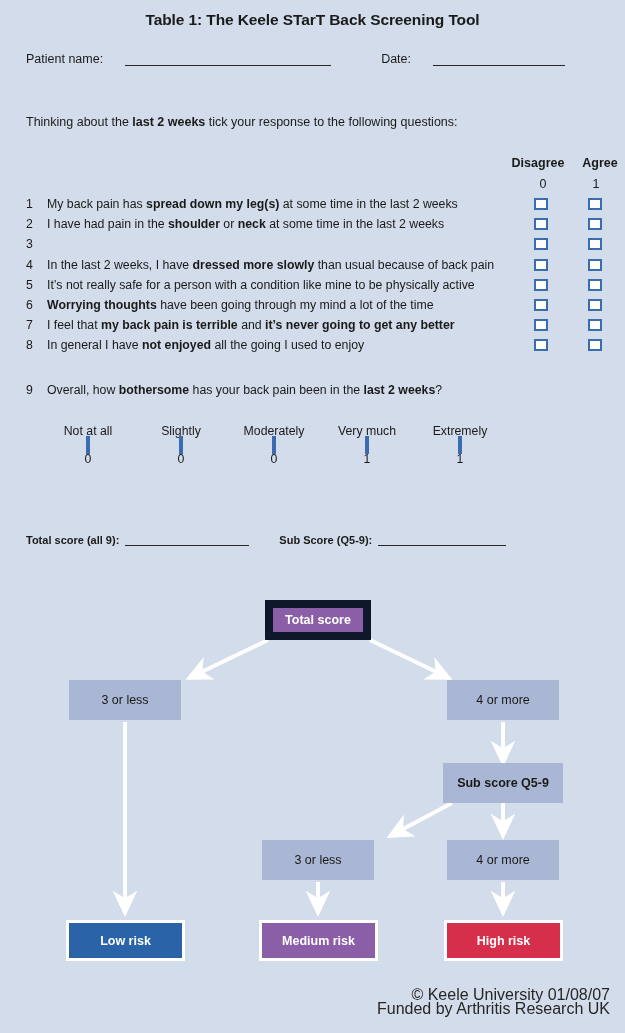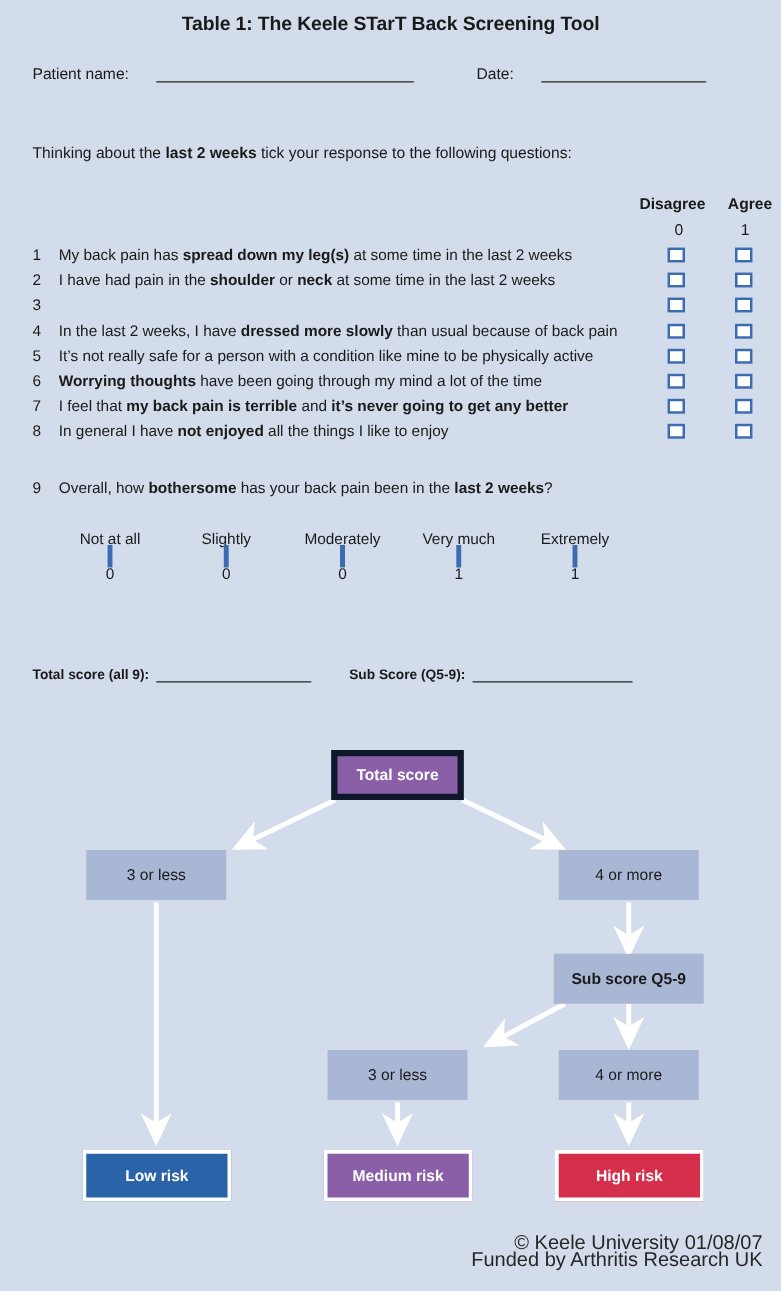--- a/index.html
+++ b/index.html
@@ -209,21 +209,21 @@
     text-align: center;
   }
   .node.plain {
     background: #a9b7d4;
     color: #1a1a1a;
   }
   .node.purple-hdr {
     background: #8b5fa8;
     color: #ffffff;
     font-weight: bold;
-    border: 5px solid #0f172a;
+    border: 8px solid #0f172a;
   }
   .node.bold { font-weight: bold; }
   .node.risk {
     color: #ffffff;
     font-weight: bold;
     border: 3px solid #ffffff;
   }
   .node.low { background: #2a63a8; }
   .node.medium { background: #8b5fa8; }
   .node.high { background: #d62f4c; }
@@ -304,21 +304,21 @@
         <span class="cbox c1"></span>
       </div>
       <div class="q-row">
         <span class="q-num">7</span>
         <span class="q-text"><span>I feel that </span><b>my back pain is terrible</b><span> and </span><b>it’s never going to get any better</b></span>
         <span class="cbox c0"></span>
         <span class="cbox c1"></span>
       </div>
       <div class="q-row">
         <span class="q-num">8</span>
-        <span class="q-text"><span>In general I have </span><b>not enjoyed</b><span> all the things I like to enjoy</span></span>
+        <span class="q-text"><span>In general I have </span><b>not enjoyed</b><span> all the going I used to enjoy</span></span>
         <span class="cbox c0"></span>
         <span class="cbox c1"></span>
       </div>
     </div>
 
   <div class="q9">
     <span class="q-num">9</span>
     <span class="q-text" id="q9-text"><span>Overall, how </span><b>bothersome</b><span> has your back pain been in the </span><b>last 2 weeks</b><span>?</span></span>
   </div>
 

